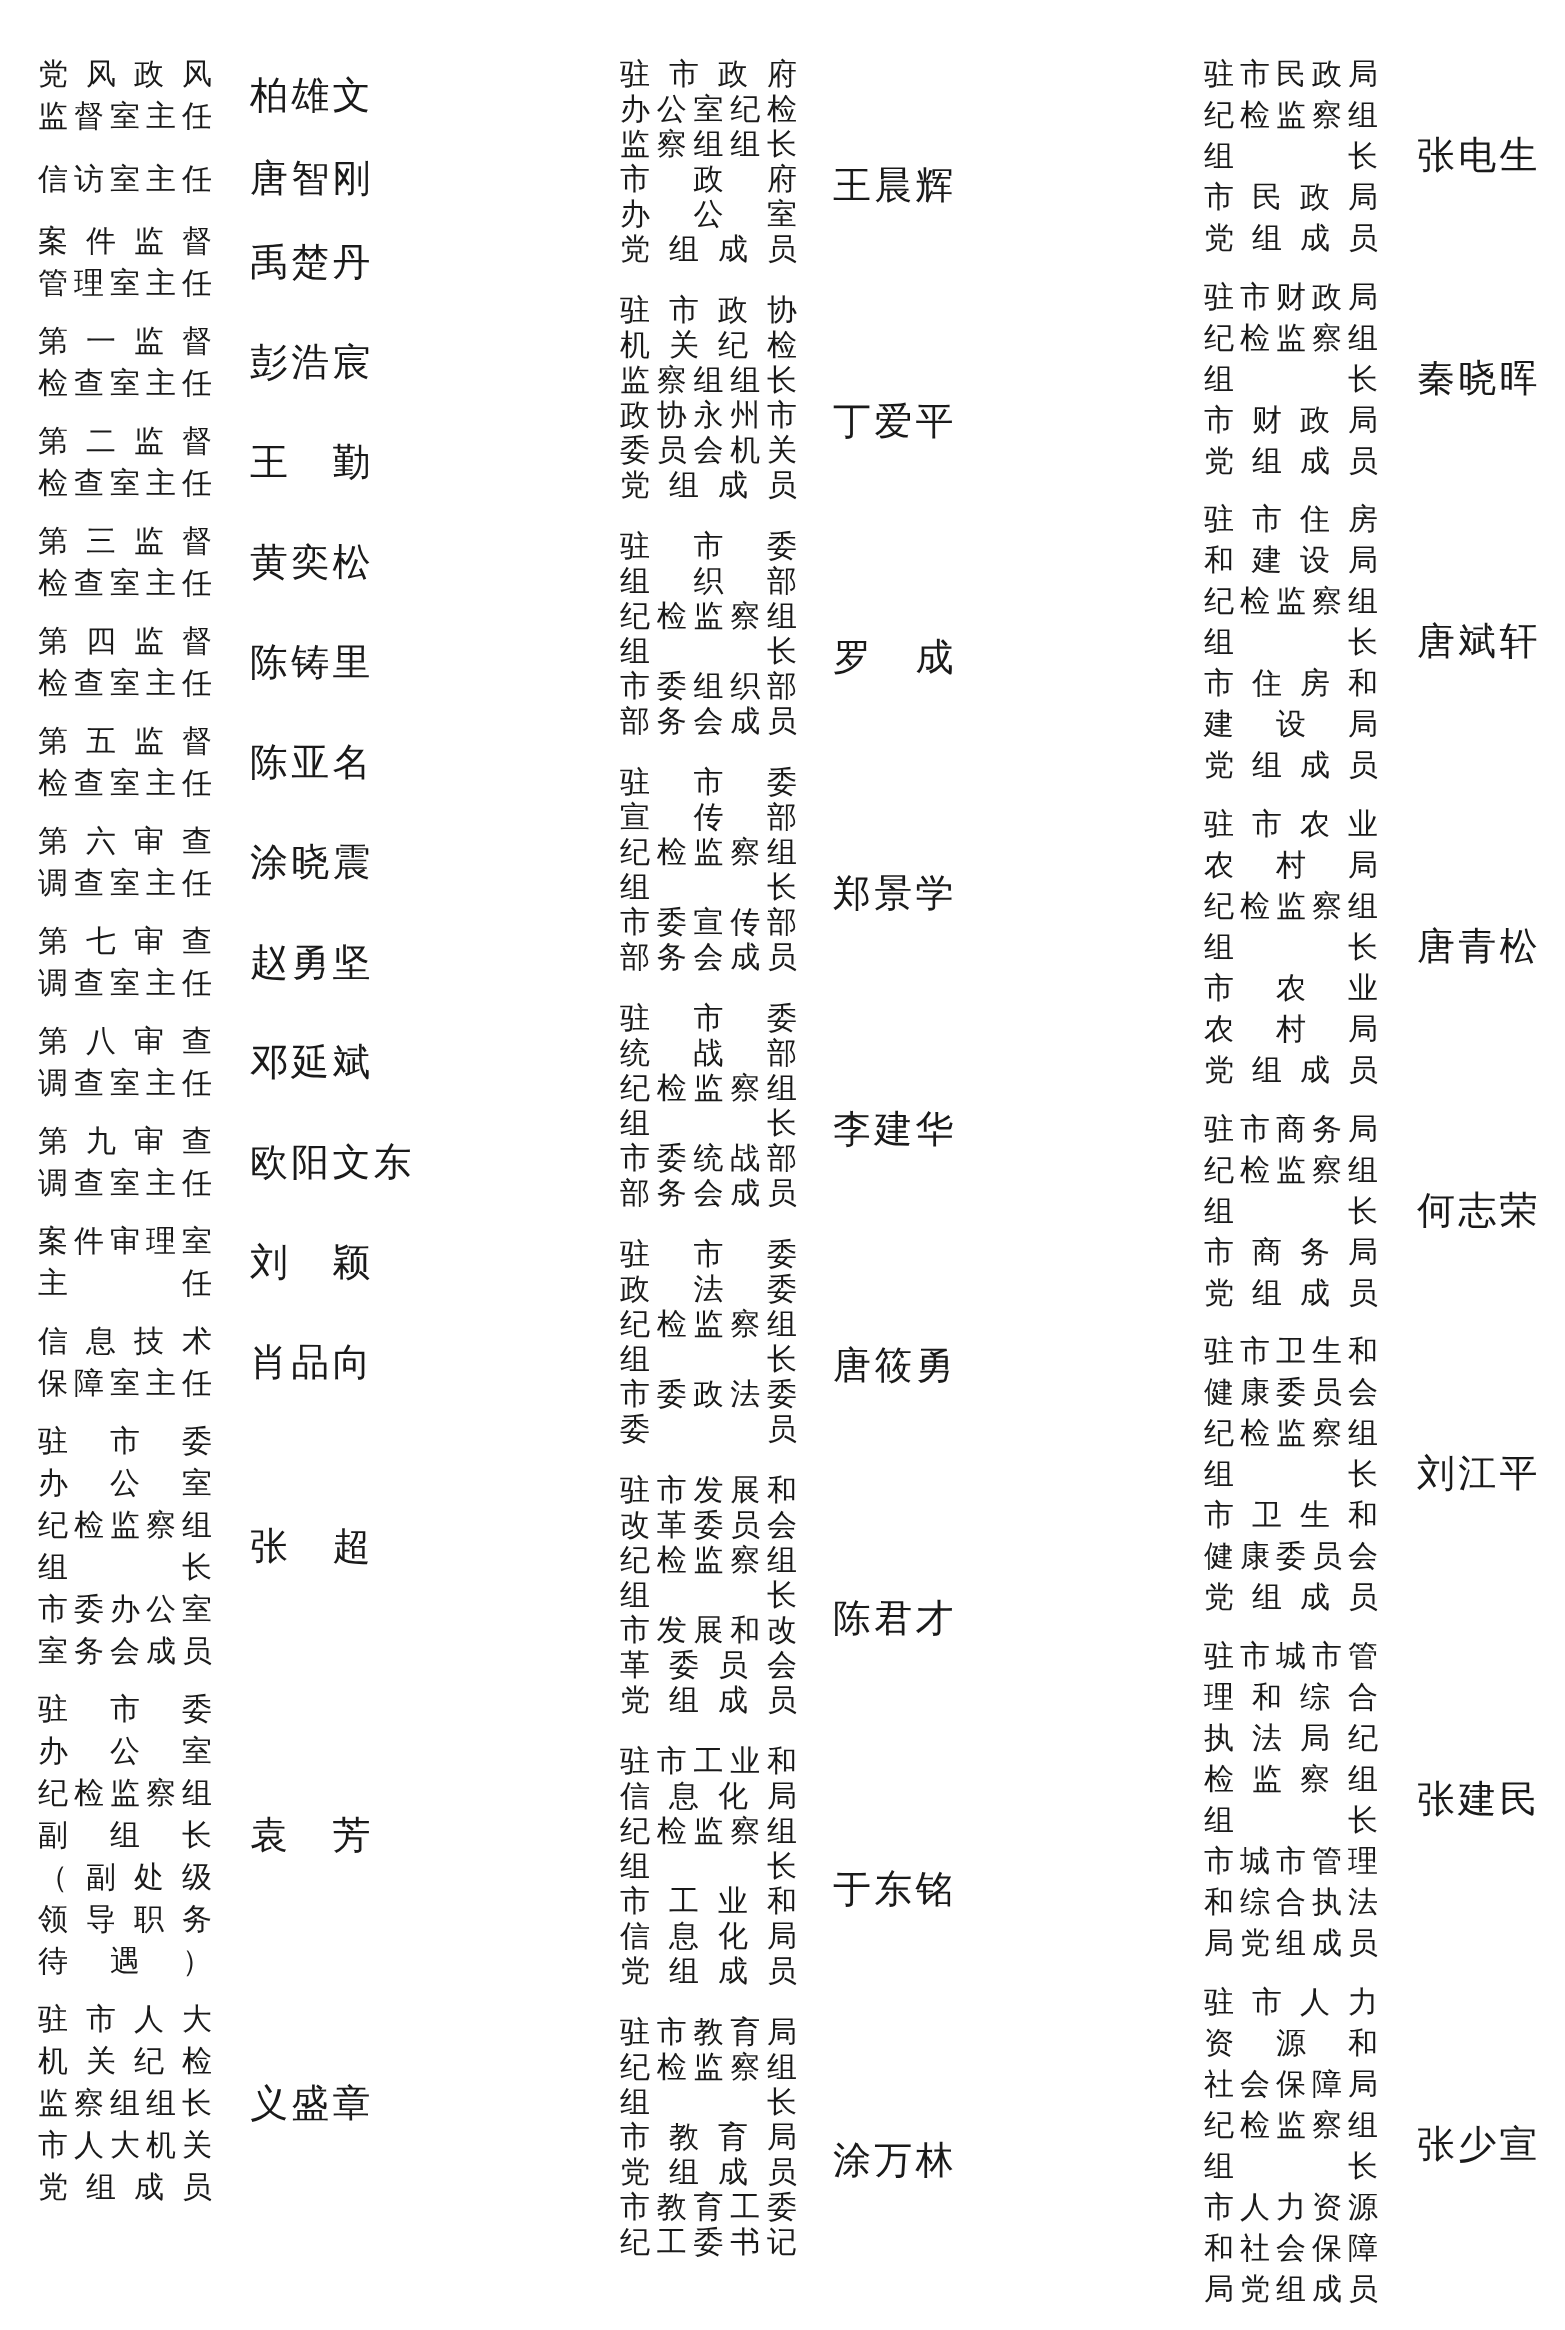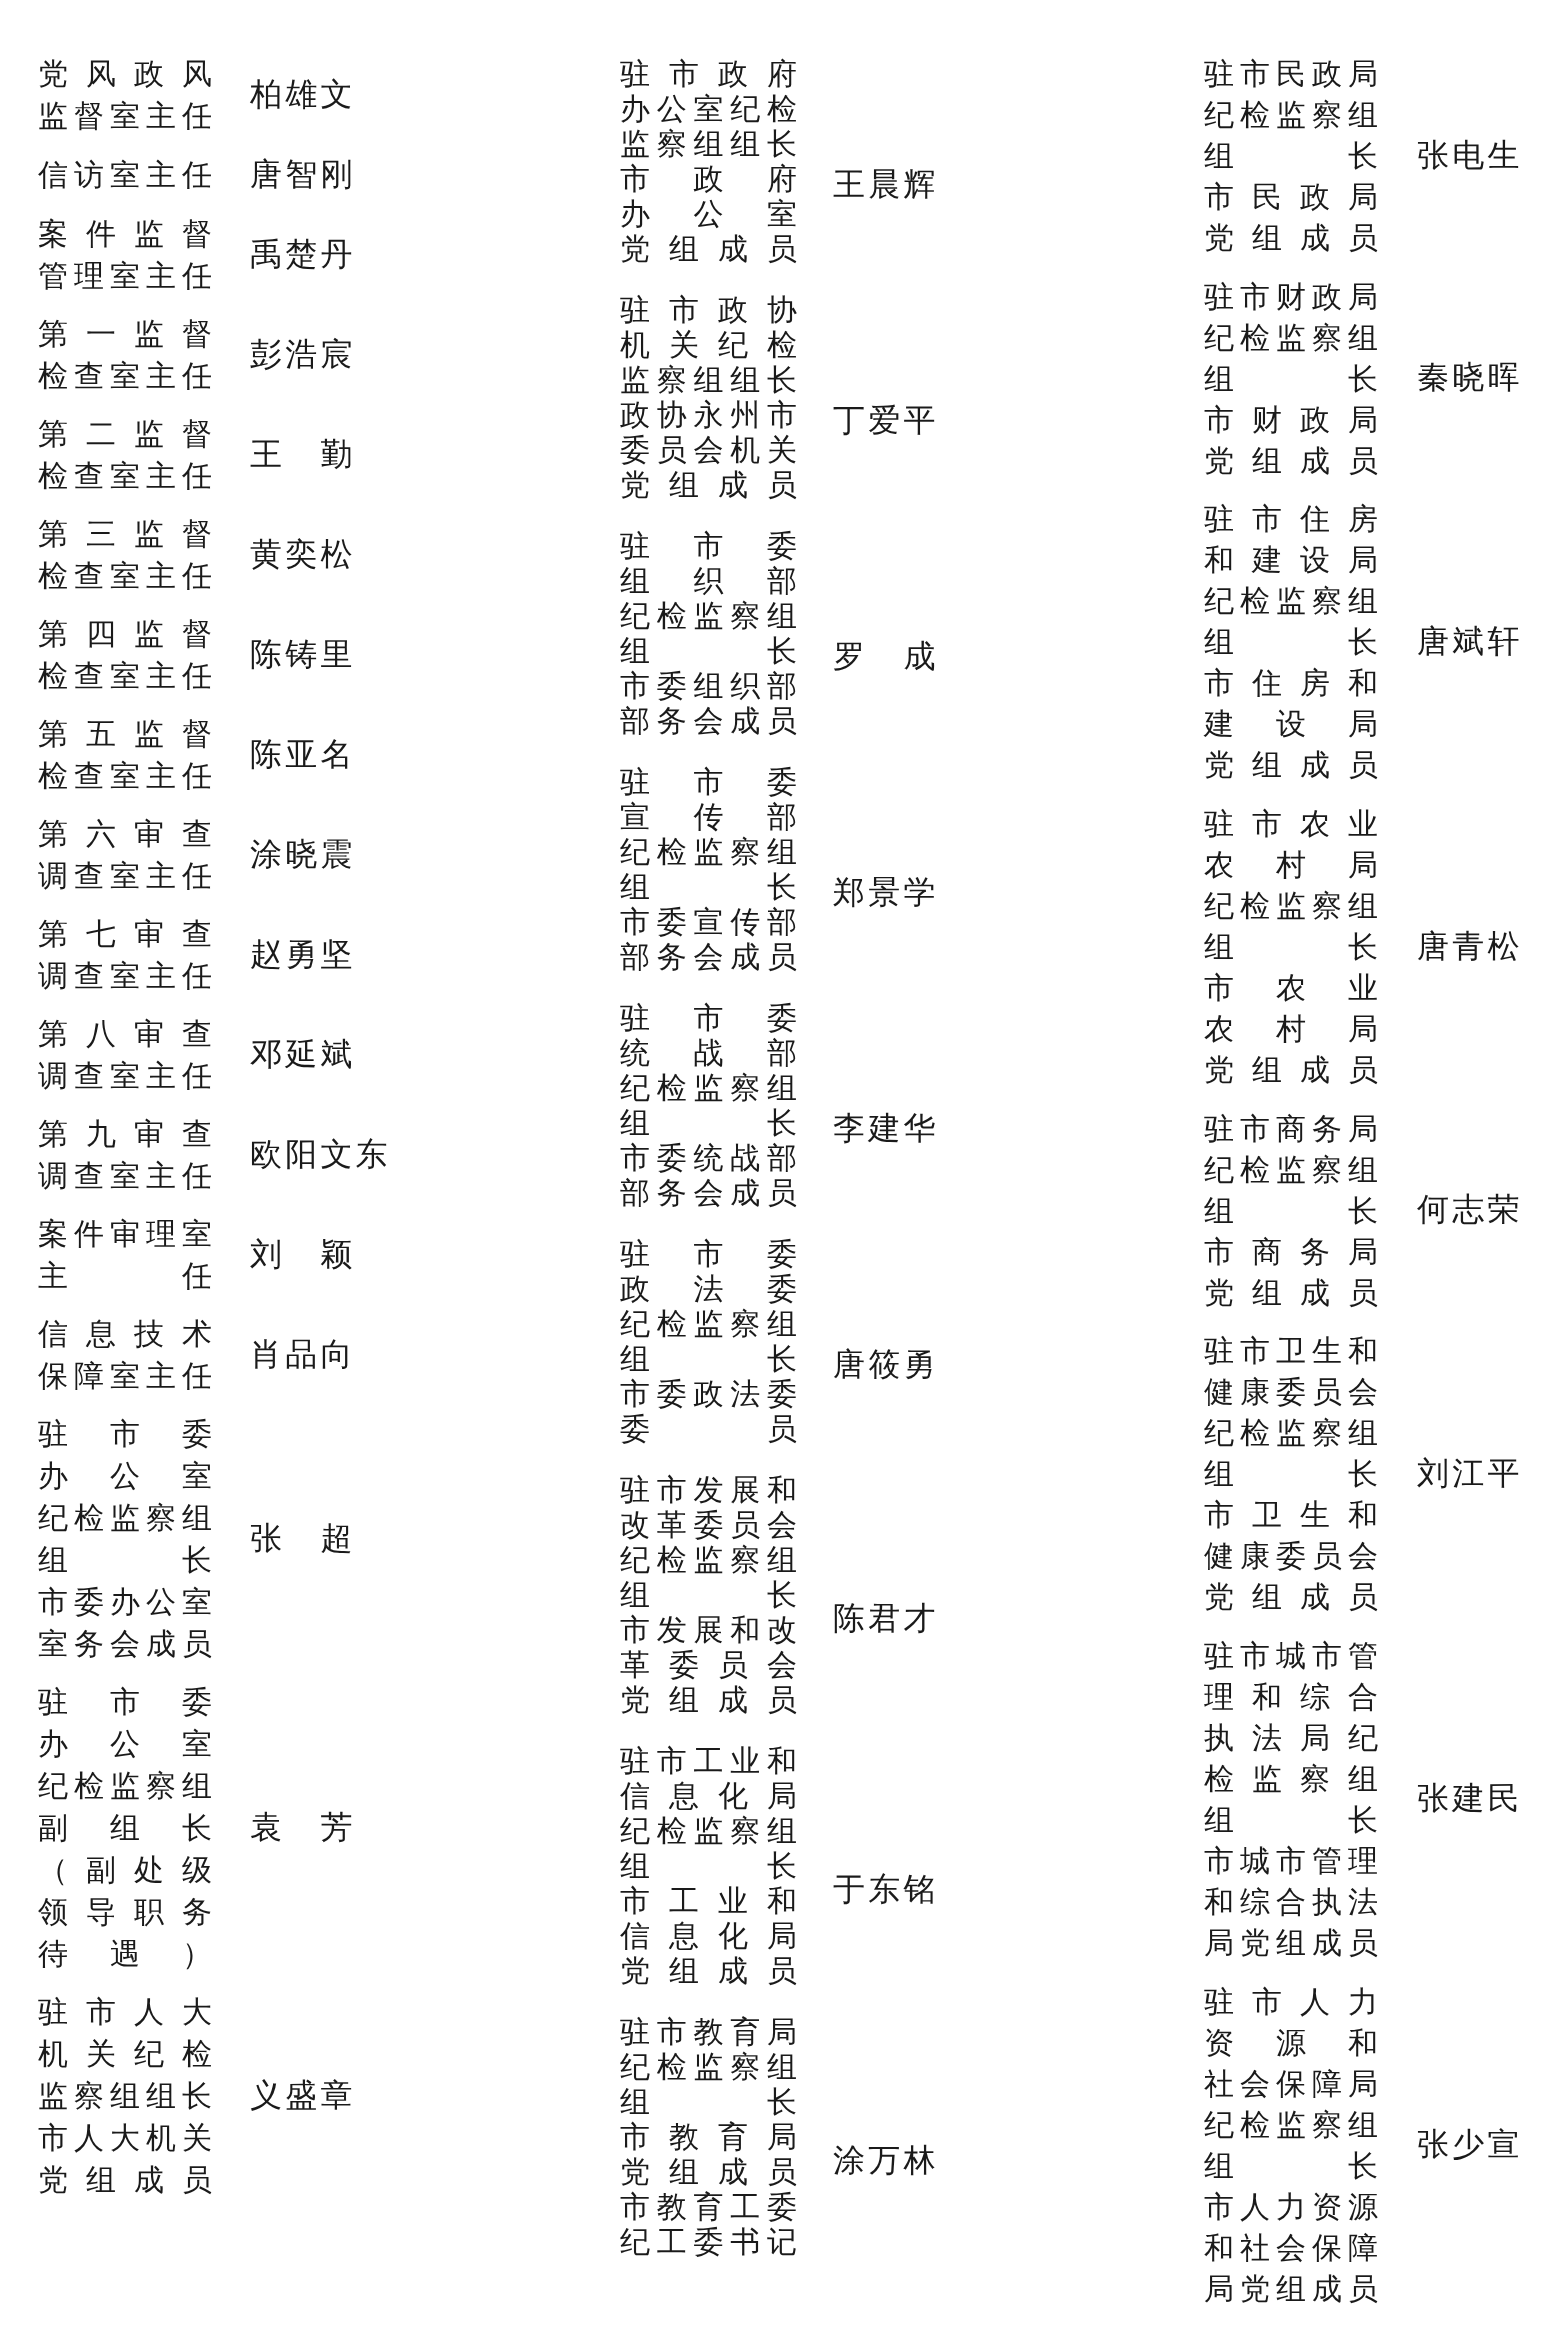--- a/index.html
+++ b/index.html
@@ -11,21 +11,21 @@
   .column { position: absolute; top: 0; display: flex; flex-direction: column; }
   .col-left   { left: 37px;  top: 53px; }
   .col-middle { left: 619px; top: 56px; }
   .col-right  { left: 1203px; top: 53px; }
 
   .entry { display: flex; align-items: center; }
   .title-box { display: flex; flex-direction: column; }
   .line { display: flex; justify-content: space-between; font-size: 30px; }
   .line .ch { display: inline-block; width: 32px; text-align: center; }
 
-  .name { font-size: 32px; letter-spacing: 3.2px; white-space: pre; }
+  .name { font-size: 38px; letter-spacing: 3.2px; white-space: pre; }
 
   .col-left .title-box   { width: 176px; }
   .col-left .line        { height: 42px; line-height: 42px; }
   .col-left .entry       { margin-bottom: 16px; }
   .col-left .name        { margin-left: 37px; }
 
   .col-middle .title-box { width: 179px; }
   .col-middle .line      { height: 35px; line-height: 35px; }
   .col-middle .entry     { margin-bottom: 26px; }
   .col-middle .name      { margin-left: 35px; margin-top: 48px; }

